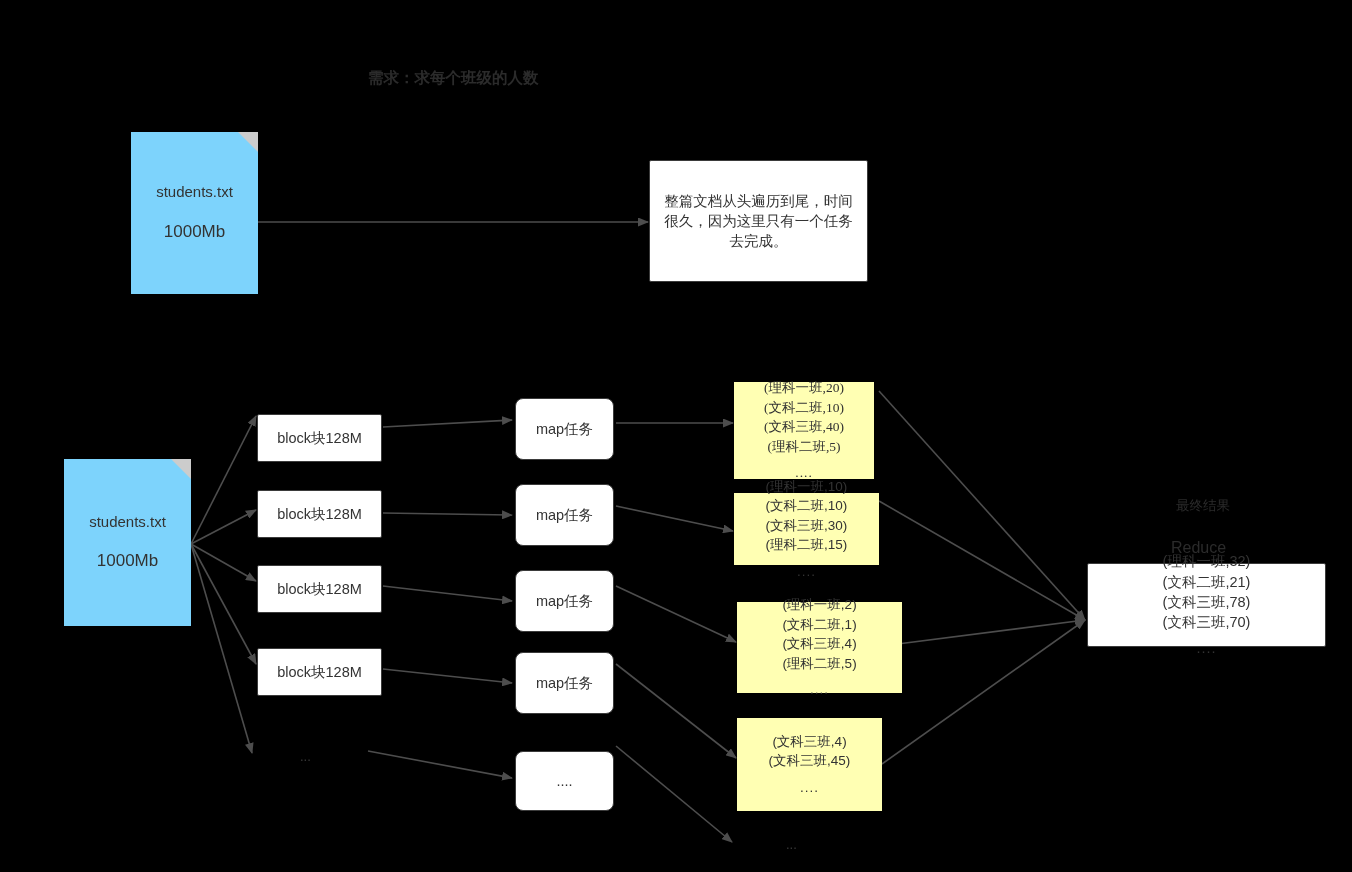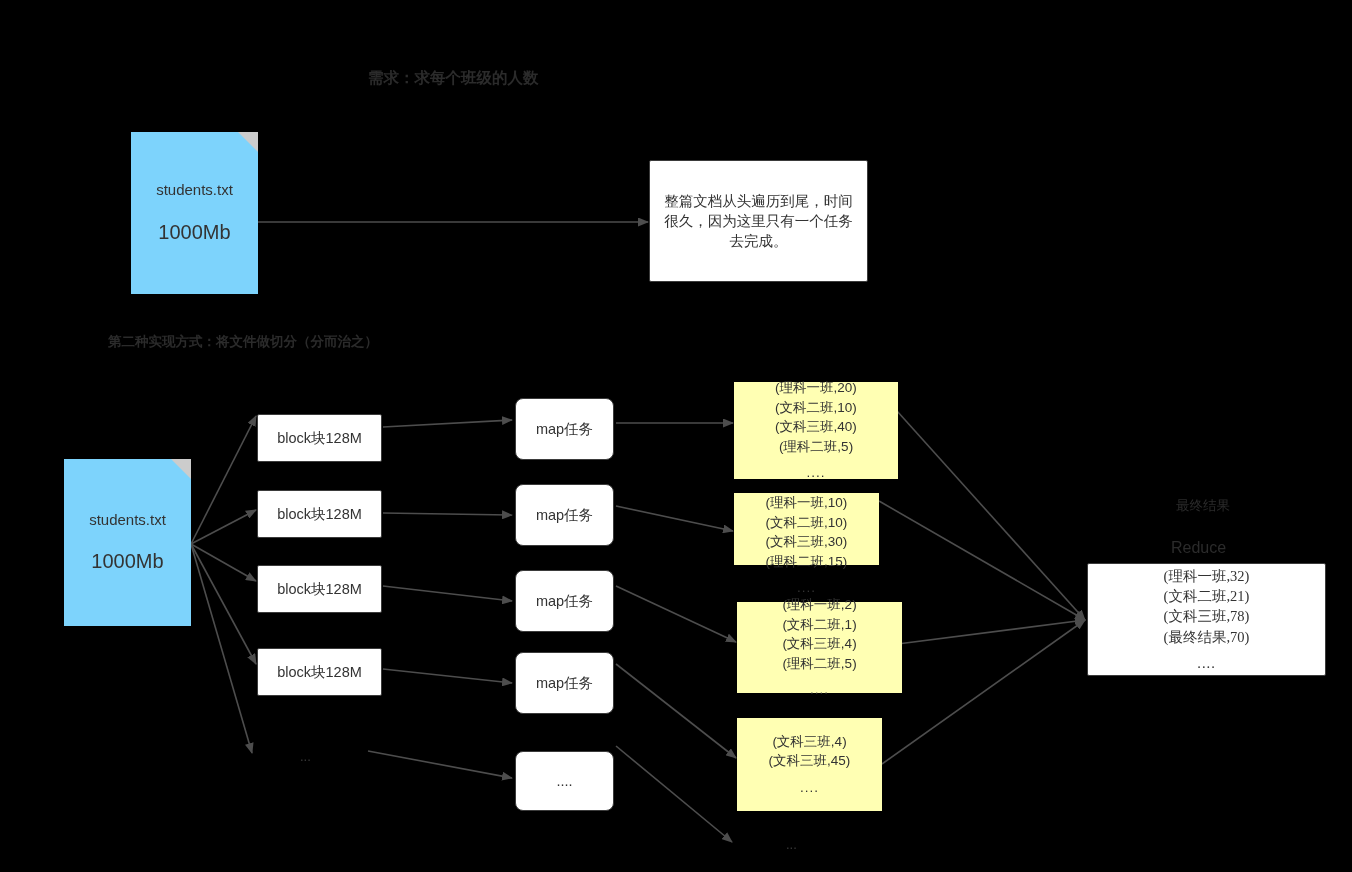--- a/index.html
+++ b/index.html
@@ -46,21 +46,21 @@
   .sticky .fold {
     position: absolute;
     top: 0;
     right: 0;
     width: 0;
     height: 0;
     border-left: 20px solid transparent;
     border-top: 20px solid #cccccc;
   }
   .sticky-title { font-size: 15px; margin-bottom: 18px; }
-  .sticky-sub   { font-size: 20px; }
+  .sticky-sub   { font-size: 17px; }
 
   
   .wbox {
     background: #ffffff;
     border: 1.6px solid #3b3b3b;
     display: flex;
     align-items: center;
     justify-content: center;
     text-align: center;
     font-size: 14.5px;
@@ -131,21 +131,20 @@
 
       <path d="M879,375 L1085,604"></path>
       <path d="M879,485 L1085,604"></path>
       <path d="M882,630 L1085,604"></path>
       <path d="M882,748 L1085,604"></path>
     </g>
   </svg>
 
   <div class="label title-main" style="left:368px; top:52px;">需求：求每个班级的人数</div>
 
-  <div class="label title-second" style="left:108px; top:317px;">第二种实现方式：将文件做切分（分而治之）</div>
 
   <div class="node sticky" style="left:131px; top:116px; width:127px; height:162px;">
     <span class="fold"></span>
     <div class="sticky-title">students.txt</div>
     <div class="sticky-sub">1000Mb</div>
   </div>
 
   <div class="node wbox sq" style="left:649px; top:144px; width:219px; height:122px; padding:0 14px;">
     <span>整篇文档从头遍历到尾，时间很久，因为这里只有一个任务去完成。</span>
   </div>
@@ -179,30 +178,30 @@
   <div class="node wbox rounded" style="left:515px; top:554px; width:99px; height:62px;">
     <span>map任务</span>
   </div>
   <div class="node wbox rounded" style="left:515px; top:636px; width:99px; height:62px;">
     <span>map任务</span>
   </div>
   <div class="node wbox rounded" style="left:515px; top:735px; width:99px; height:60px;">
     <span>....</span>
   </div>
 
-  <div class="node onote" style="left:734px; top:366px; width:164px; height:97px;">
+  <div class="node onote" style="left:734px; top:366px; width:140px; height:97px;font-family:Liberation Serif, serif;">
     <span class="fold"></span>
     <div>(理科一班,20)</div>
     <div>(文科二班,10)</div>
     <div>(文科三班,40)</div>
     <div>(理科二班,5)</div>
     <div class="dots">....</div>
   </div>
 
-  <div class="node onote" style="left:734px; top:477px; width:145px; height:72px;justify-content:space-between;">
+  <div class="node onote" style="left:734px; top:477px; width:145px; height:72px;">
     <span class="fold"></span>
     <div>(理科一班,10)</div>
     <div>(文科二班,10)</div>
     <div>(文科三班,30)</div>
     <div>(理科二班,15)</div>
     <div class="dots">....</div>
   </div>
 
   <div class="node onote" style="left:737px; top:586px; width:165px; height:91px;">
     <span class="fold"></span>
@@ -218,21 +217,21 @@
     <div>(文科三班,4)</div>
     <div>(文科三班,45)</div>
     <div class="dots">....</div>
   </div>
 
   <div class="label dots-label" style="left:786px; top:821px;">...</div>
 
   <div class="label cap" style="left:1176px; top:481px;">最终结果</div>
   <div class="label reduce-label" style="left:1171px; top:523px;">Reduce</div>
 
-  <div class="node wbox sq" style="left:1087px; top:547px; width:239px; height:113px; flex-direction:column;font-family:Liberation Serif, serif;">
+  <div class="node wbox sq" style="left:1087px; top:547px; width:239px; height:84px; flex-direction:column;">
     <div>(理科一班,32)</div>
     <div>(文科二班,21)</div>
     <div>(文科三班,78)</div>
-    <div>(最终结果,70)</div>
+    <div>(文科三班,70)</div>
     <div style="margin-top:6px; letter-spacing:1px;">....</div>
   </div>
 
 </div>
 
 </body></html>

